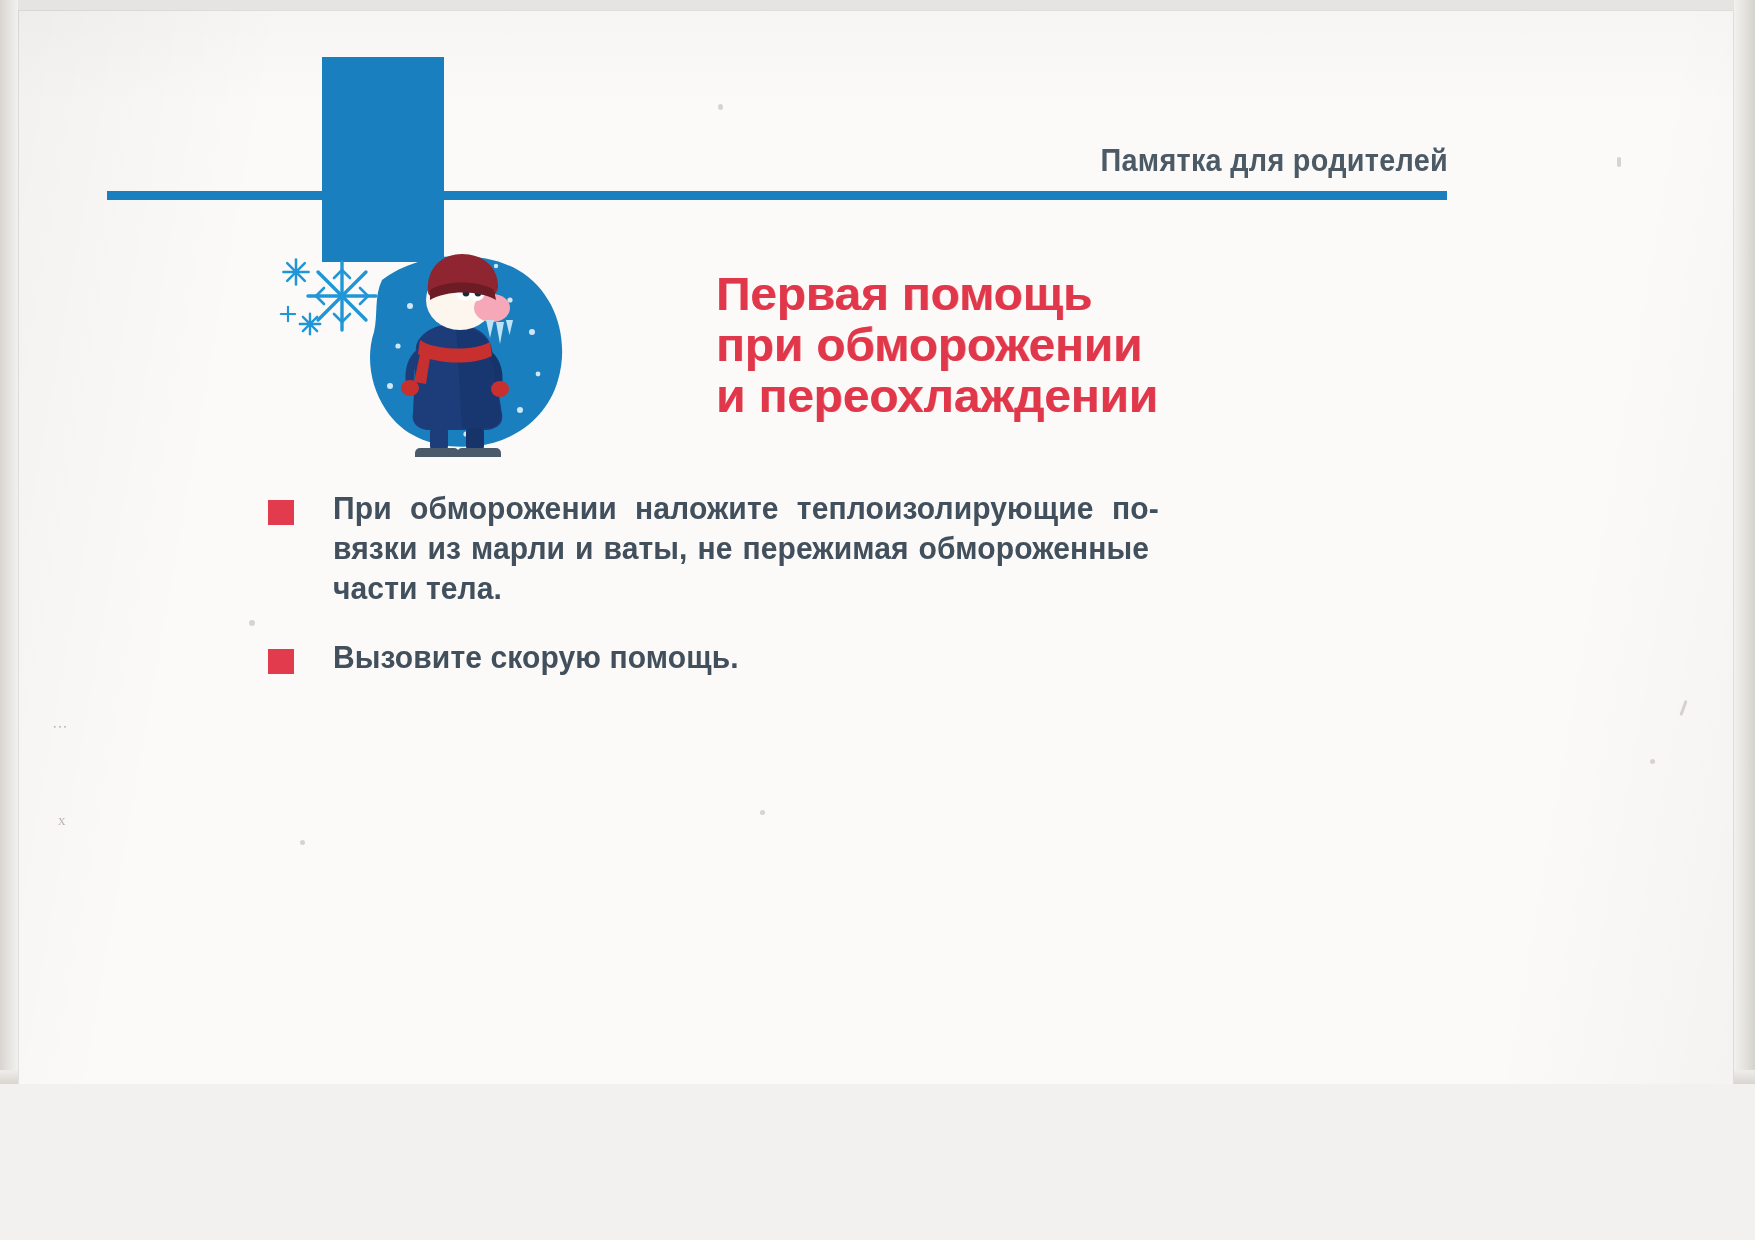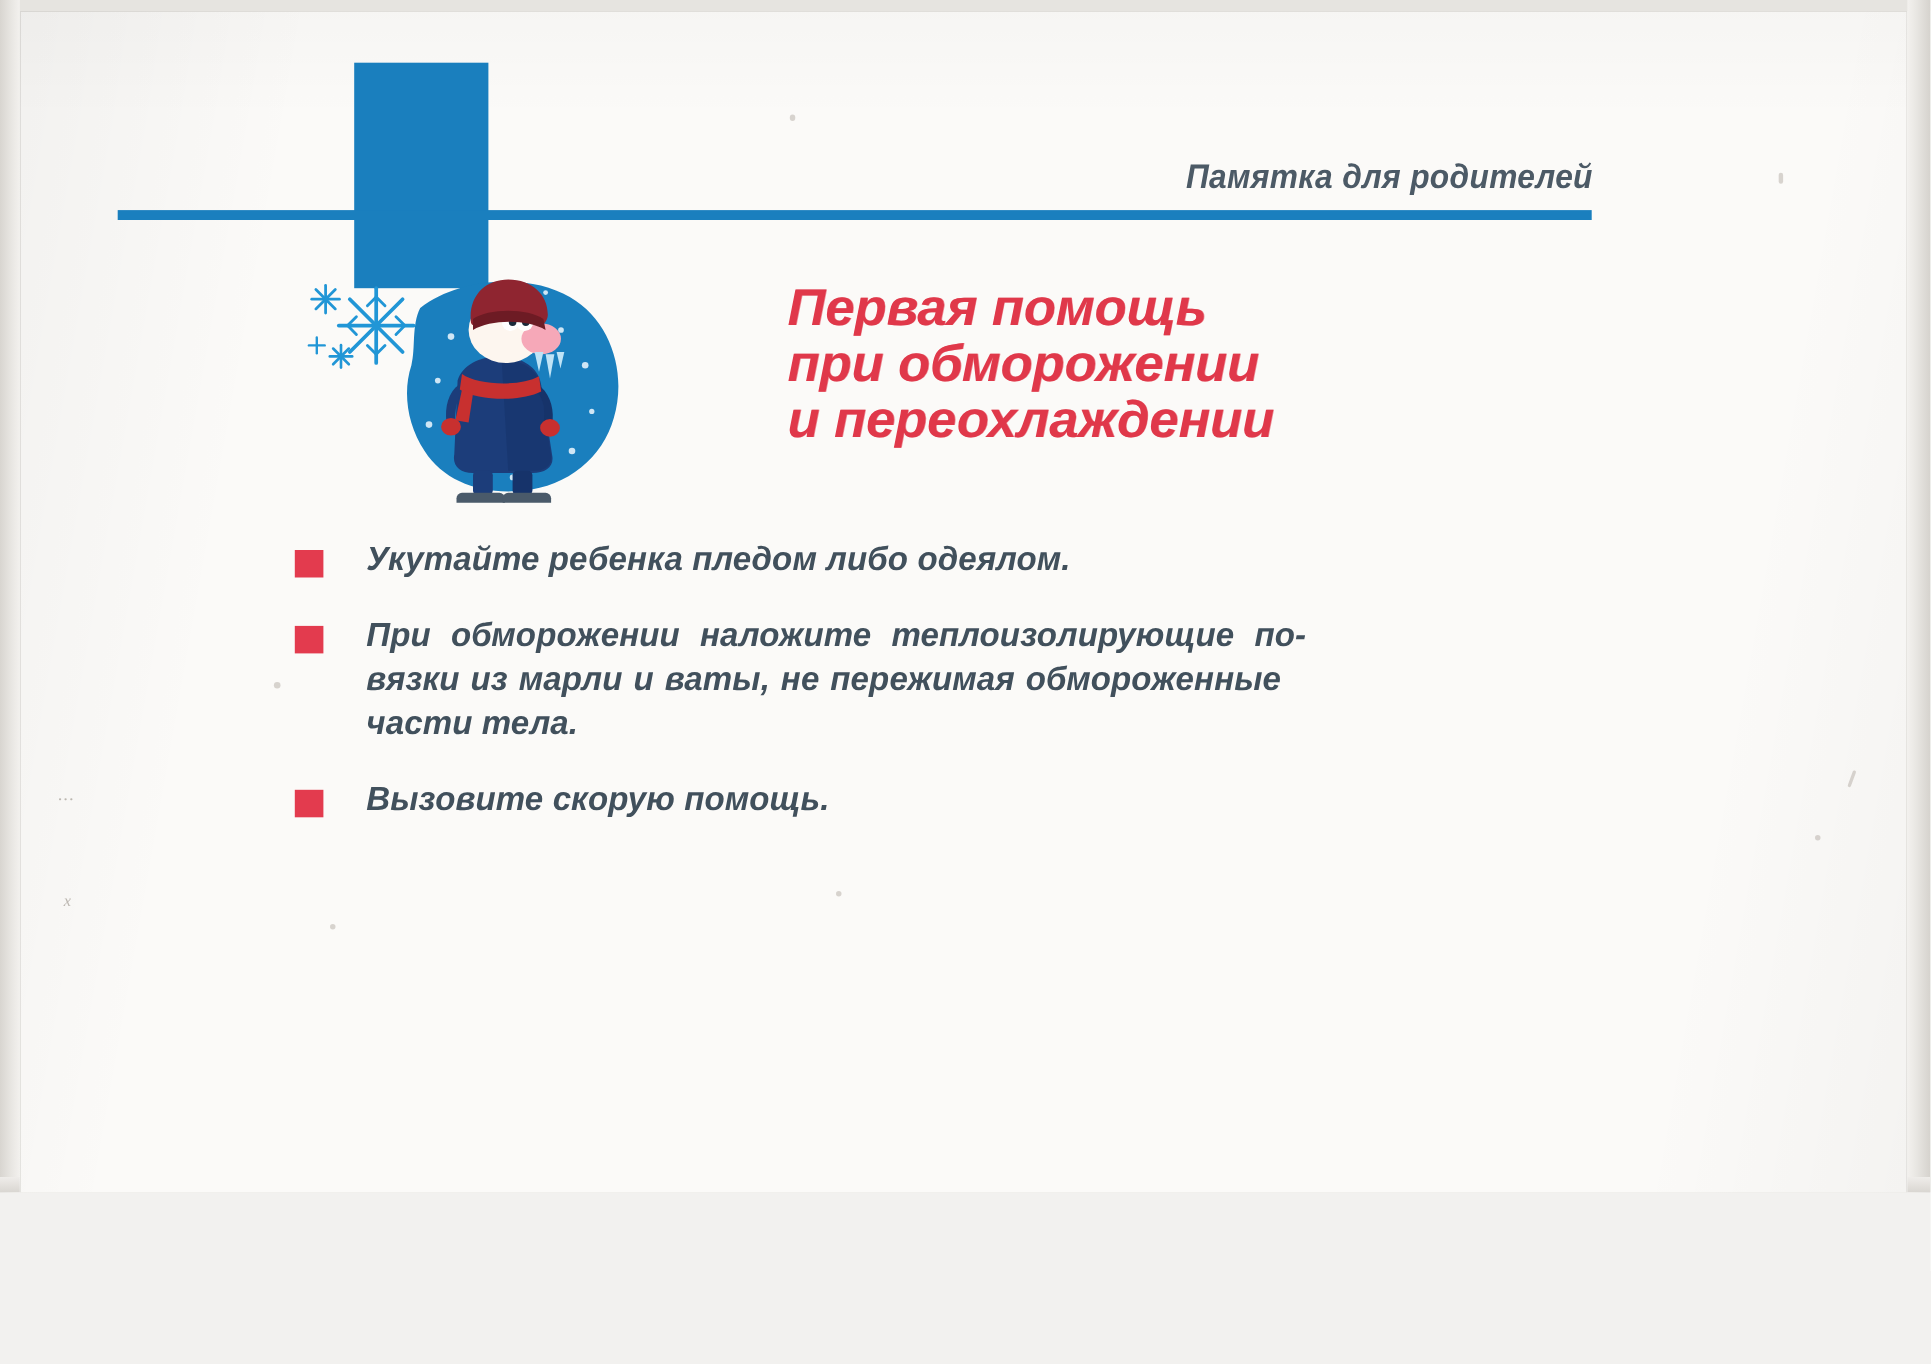--- a/index.html
+++ b/index.html
@@ -7,21 +7,20 @@
     padding: 0;
     background: #f2f1ef;
   }
   .scan {
     position: relative;
     width: 1755px;
     height: 1084px;
     overflow: hidden;
     background: #eceae6;
     font-family: "Liberation Sans", "DejaVu Sans", sans-serif;
-    font-style: italic;
   }
   
   .paper {
     position: absolute;
     left: 18px;
     top: 10px;
     width: 1716px;
     height: 1216px;
     background: #fbfaf8;
     box-shadow: 0 0 0 1px #e4e2de inset;
@@ -93,21 +92,21 @@
     top: 228px;
     width: 330px;
     height: 240px;
   }
   .illustration svg { display: block; }
 
   
   .title-block {
     position: absolute;
     left: 716px;
-    top: 253px;
+    top: 268px;
     width: 620px;
   }
   .title-line {
     font-size: 47px;
     line-height: 51px;
     font-weight: bold;
     color: #e0384a;
     letter-spacing: -0.2px;
     white-space: nowrap;
     transform: scaleX(1.02);
@@ -302,24 +301,20 @@
   <div class="title-block">
     <div class="title-line">Первая помощь</div>
     <div class="title-line">при обморожении</div>
     <div class="title-line">и переохлаждении</div>
   </div>
 
   <div class="list">
 
 
 
-    <div class="bullet-row">
-      <span class="bullet-marker"></span>
-      <span class="bullet-text">Укутайте ребенка пледом либо одеялом.</span>
-    </div>
 
 
     <div class="bullet-row">
       <span class="bullet-marker"></span>
       <span class="bullet-text justify">
         <span class="jline j1">При обморожении наложите теплоизолирующие по-</span>
         <span class="jline j2">вязки из марли и ваты, не пережимая обмороженные</span>
         <span class="jline">части тела.</span>
       </span>
     </div>

